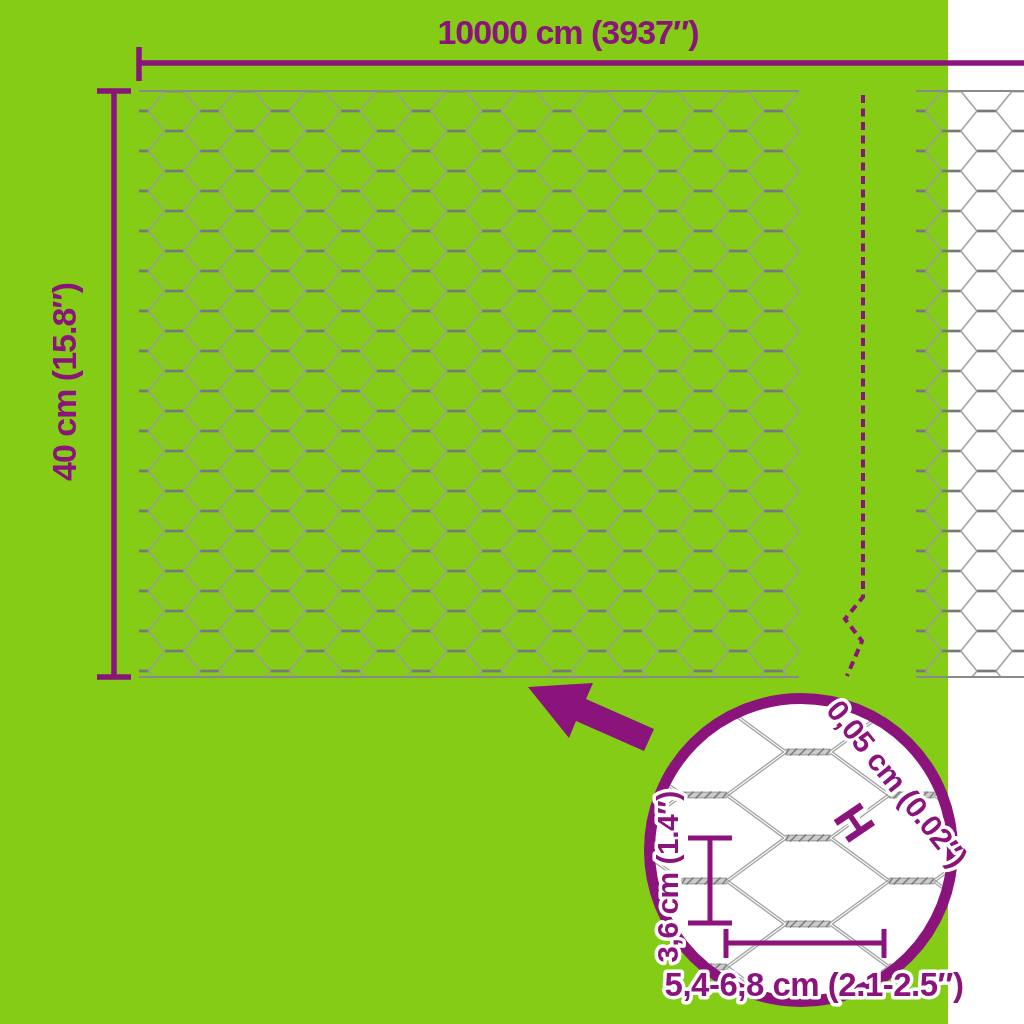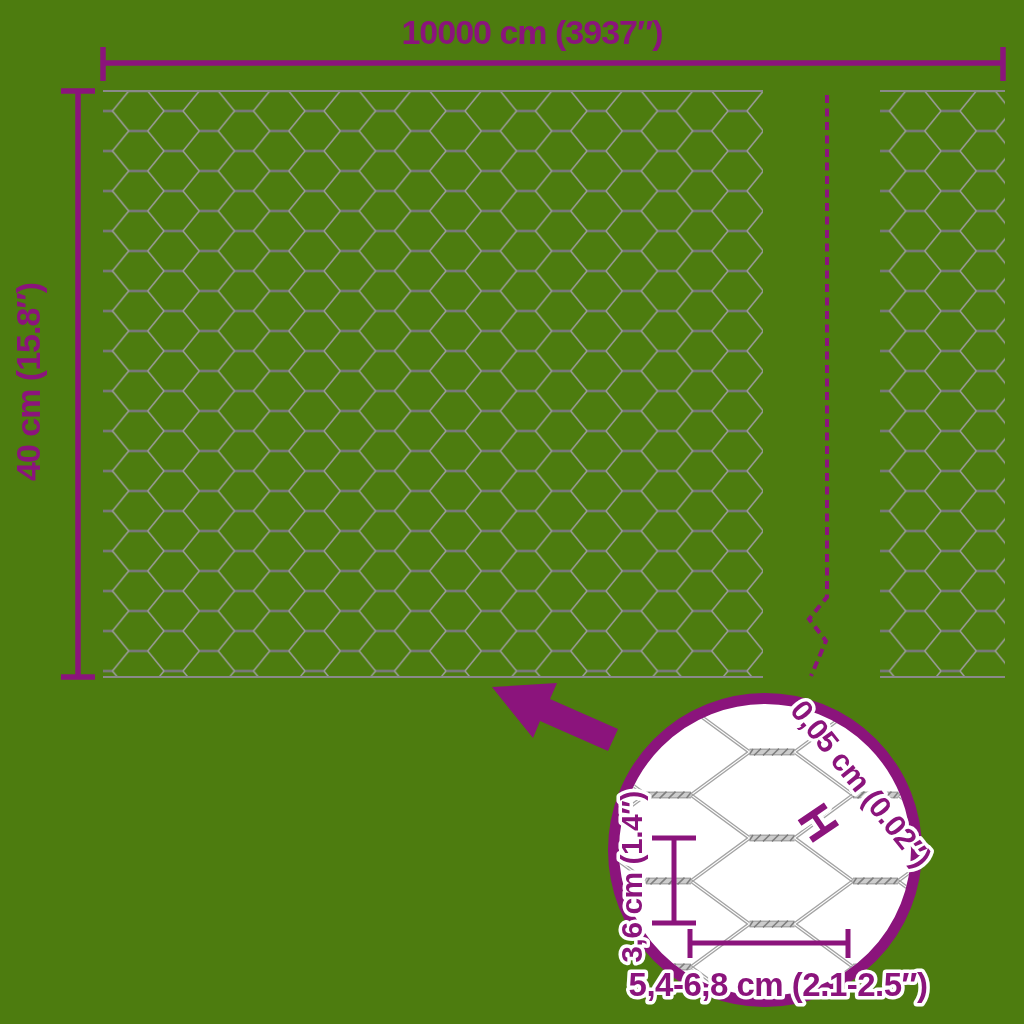--- a/index.html
+++ b/index.html
@@ -1,18 +1,19 @@
 <!DOCTYPE html>
 <html style="--accent: #8B147C;"><head>
 <meta charset="utf-8">
 <style>
   html,body { margin:0; padding:0; background:#fff; }
   .stage {
-    position:relative; width:1024px; height:1024px; background:#4d7c0f;
+    position:relative; width:912px; height:1024px; background:#84cc16;
     font-family:"Liberation Sans", sans-serif;
+    padding-left:36px;
   }
   svg { display:block; }
 
   .dim-line, .dim-cap { stroke:var(--accent,#8B147C); stroke-width:5.5; stroke-linecap:butt; }
   .dim-line-sm, .dim-cap-sm { stroke:var(--accent,#8B147C); stroke-width:5; }
 
   .dim-text {
     fill:var(--accent,#8B147C);
     font-family:"Liberation Sans", sans-serif;
     font-weight:700; font-size:34px; letter-spacing:-1px;

